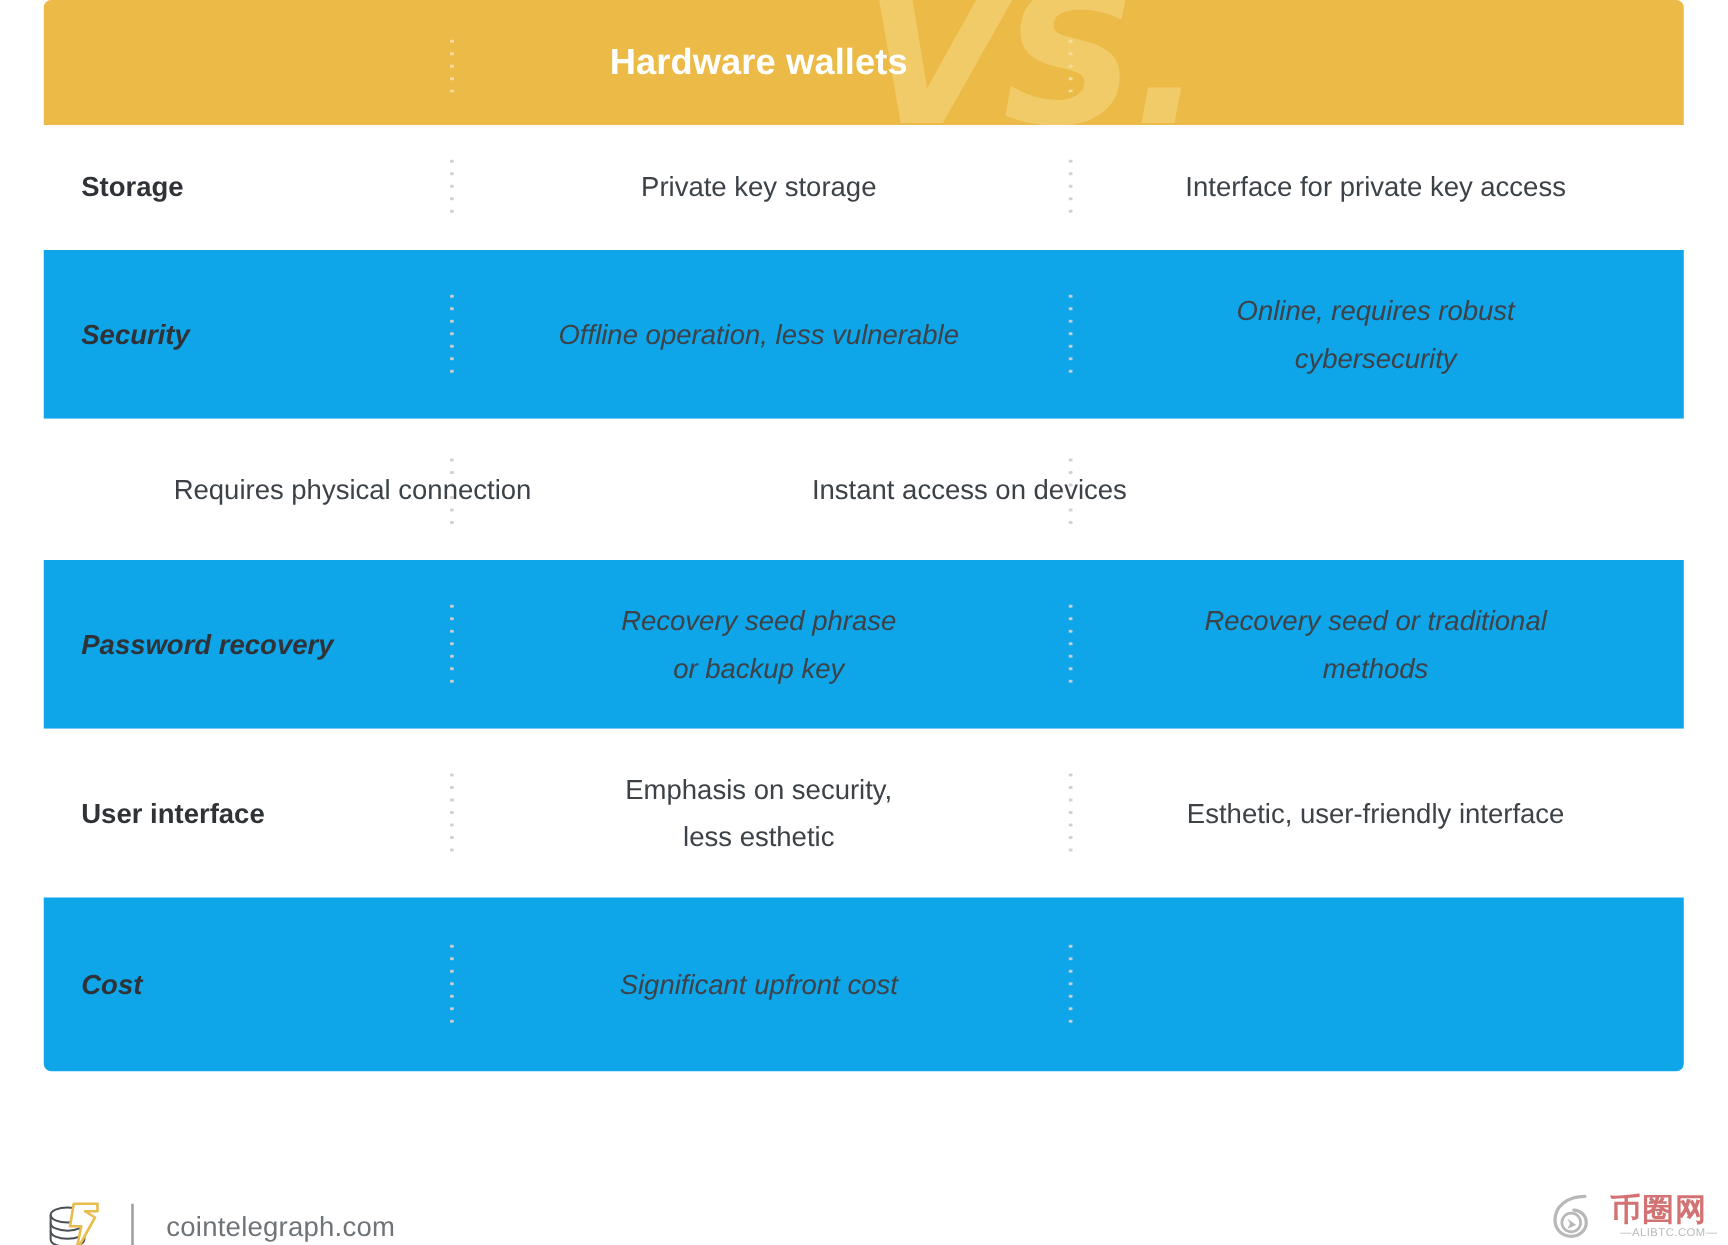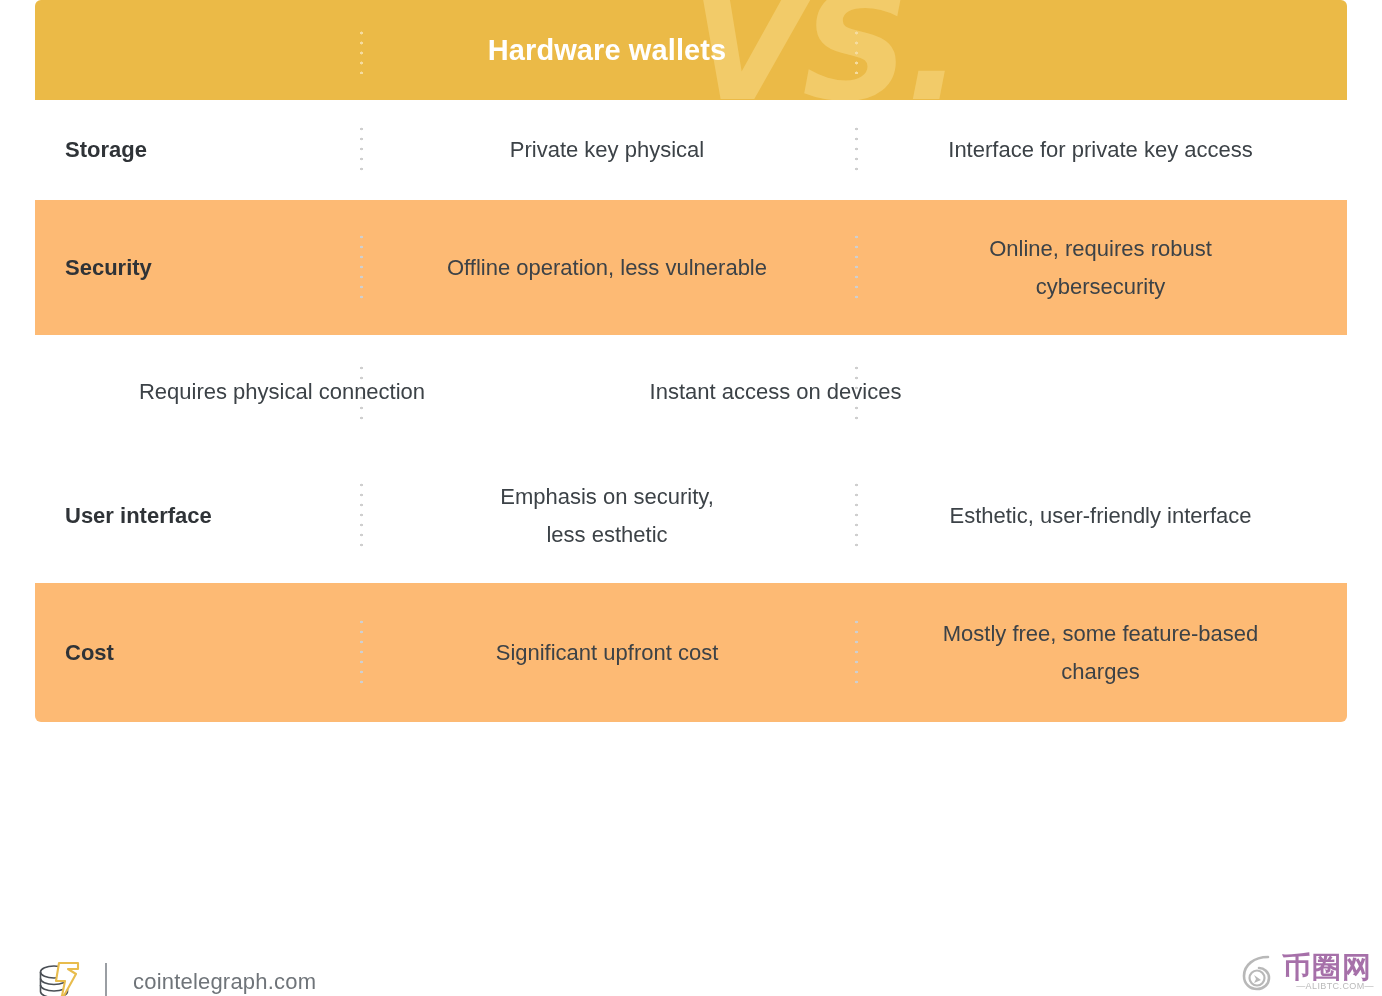--- a/index.html
+++ b/index.html
@@ -83,21 +83,21 @@
   .hdot.d1 { left: 325px; }
   .hdot.d2 { left: 820px; }
 
   
   .row {
     position: relative;
     display: flex;
     align-items: center;
     background: #ffffff;
   }
-  .row.alt { background: #fdba74; }
+  .row.alt { background: #0ea5e9; font-style: italic; }
   .row.last { border-radius: 0 0 6px 6px; }
 
   .cell {
     box-sizing: border-box;
     position: relative;
     z-index: 2;
   }
   .cell.c0 {
     width: 325px;
     padding-left: 30px;
@@ -172,23 +172,23 @@
   }
   .corner-wm .wm-mark { width: 40px; height: 40px; display:block; }
   .corner-wm .wm-text-wrap {
     display: flex;
     flex-direction: column;
     align-items: center;
     margin-left: 2px;
   }
   .corner-wm .wm-cn {
     font-family: "DejaVu Sans", sans-serif;
-    font-size: 29px;
-    font-weight: bold;
-    color: #701a75;
+    font-size: 25px;
+    font-weight: bold;
+    color: #b91c1c;
     line-height: 27px;
     letter-spacing: 1px;
   }
   .corner-wm .wm-en {
     font-size: 9px;
     color: #8e8e8e;
     letter-spacing: 0.4px;
     line-height: 11px;
     margin-left: 16px;
   }
@@ -205,54 +205,60 @@
       <div class="hdot d1"></div>
       <div class="hdot d2"></div>
       <div class="th c0"></div>
       <div class="th c1">Hardware wallets</div>
     </div>
 
     <div class="row" style="height:100px">
       <div class="rdot d1" style="top:24px;height:52px"></div>
       <div class="rdot d2" style="top:24px;height:52px"></div>
       <div class="cell c0">Storage</div>
-      <div class="cell c1">Private key physical</div>
+      <div class="cell c1">Private key storage</div>
       <div class="cell c2">Interface for private key access</div>
     </div>
 
     <div class="row alt" style="height:135px">
       <div class="rdot d1" style="top:32px;height:72px"></div>
       <div class="rdot d2" style="top:32px;height:72px"></div>
       <div class="cell c0">Security</div>
       <div class="cell c1">Offline operation, less vulnerable</div>
       <div class="cell c2" style="padding:0 100px">Online, requires robust cybersecurity</div>
     </div>
 
     <div class="row" style="height:113px">
       <div class="rdot d1" style="top:28px;height:58px"></div>
       <div class="rdot d2" style="top:28px;height:58px"></div>
       <div class="cell c1">Requires physical connection</div>
       <div class="cell c2">Instant access on devices</div>
     </div>
 
+    <div class="row alt" style="height:135px">
+      <div class="rdot d1" style="top:32px;height:72px"></div>
+      <div class="rdot d2" style="top:32px;height:72px"></div>
+      <div class="cell c0">Password recovery</div>
+      <div class="cell c1" style="padding:0 128px">Recovery seed phrase or backup key</div>
+      <div class="cell c2" style="padding:0 92px">Recovery seed or traditional methods</div>
+    </div>
 
     <div class="row" style="height:135px">
       <div class="rdot d1" style="top:32px;height:72px"></div>
       <div class="rdot d2" style="top:32px;height:72px"></div>
       <div class="cell c0">User interface</div>
       <div class="cell c1" style="padding:0 122px">Emphasis on security, less esthetic</div>
       <div class="cell c2">Esthetic, user-friendly interface</div>
     </div>
 
     <div class="row alt last" style="height:139px">
       <div class="rdot d1" style="top:34px;height:72px"></div>
       <div class="rdot d2" style="top:34px;height:72px"></div>
       <div class="cell c0">Cost</div>
       <div class="cell c1">Significant upfront cost</div>
-      <div class="cell c2" style="padding:0 58px">Mostly free, some feature-based charges</div>
     </div>
 
   </div>
 
   <div class="footer">
     <span>
       <svg class="logo-mark" viewBox="0 0 48 44" xmlns="http://www.w3.org/2000/svg">
         <g fill="none" stroke="#4a4f55" stroke-width="1.6">
           <ellipse cx="19" cy="12" rx="13.5" ry="6"></ellipse>
           <path d="M5.5 12v6.5c0 3.3 6 6 13.5 6s13.5-2.7 13.5-6V12"></path>

